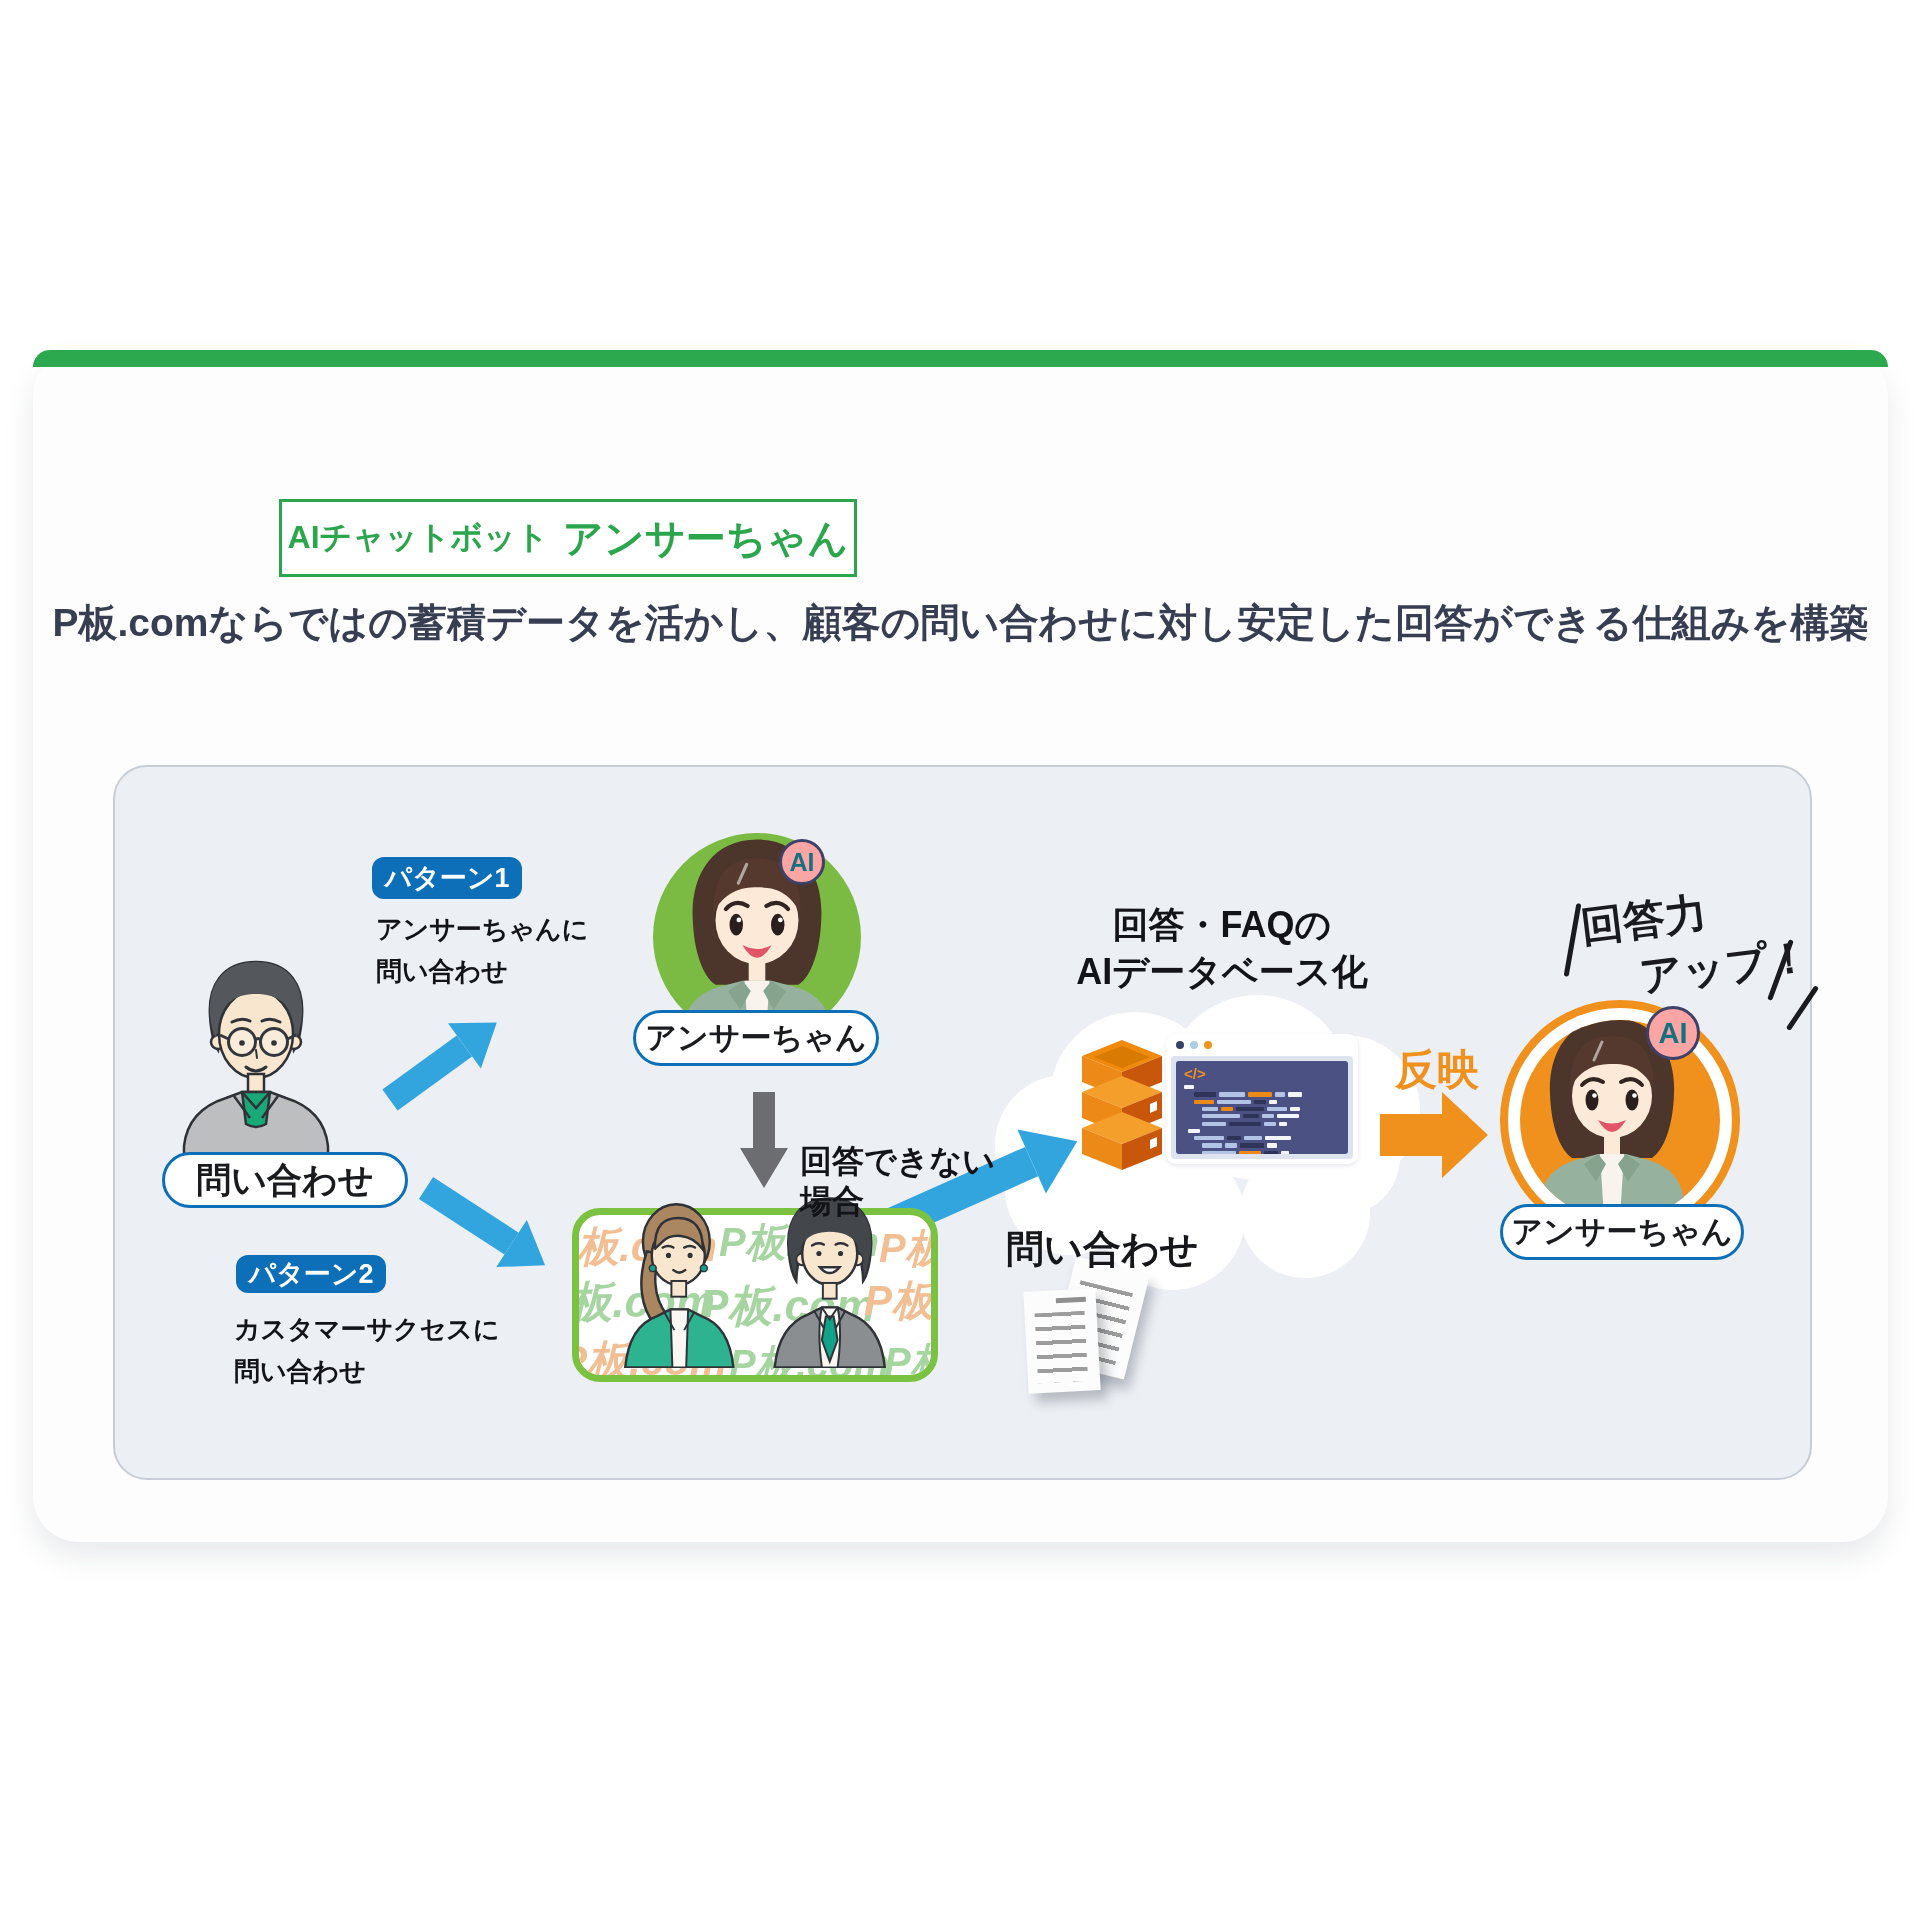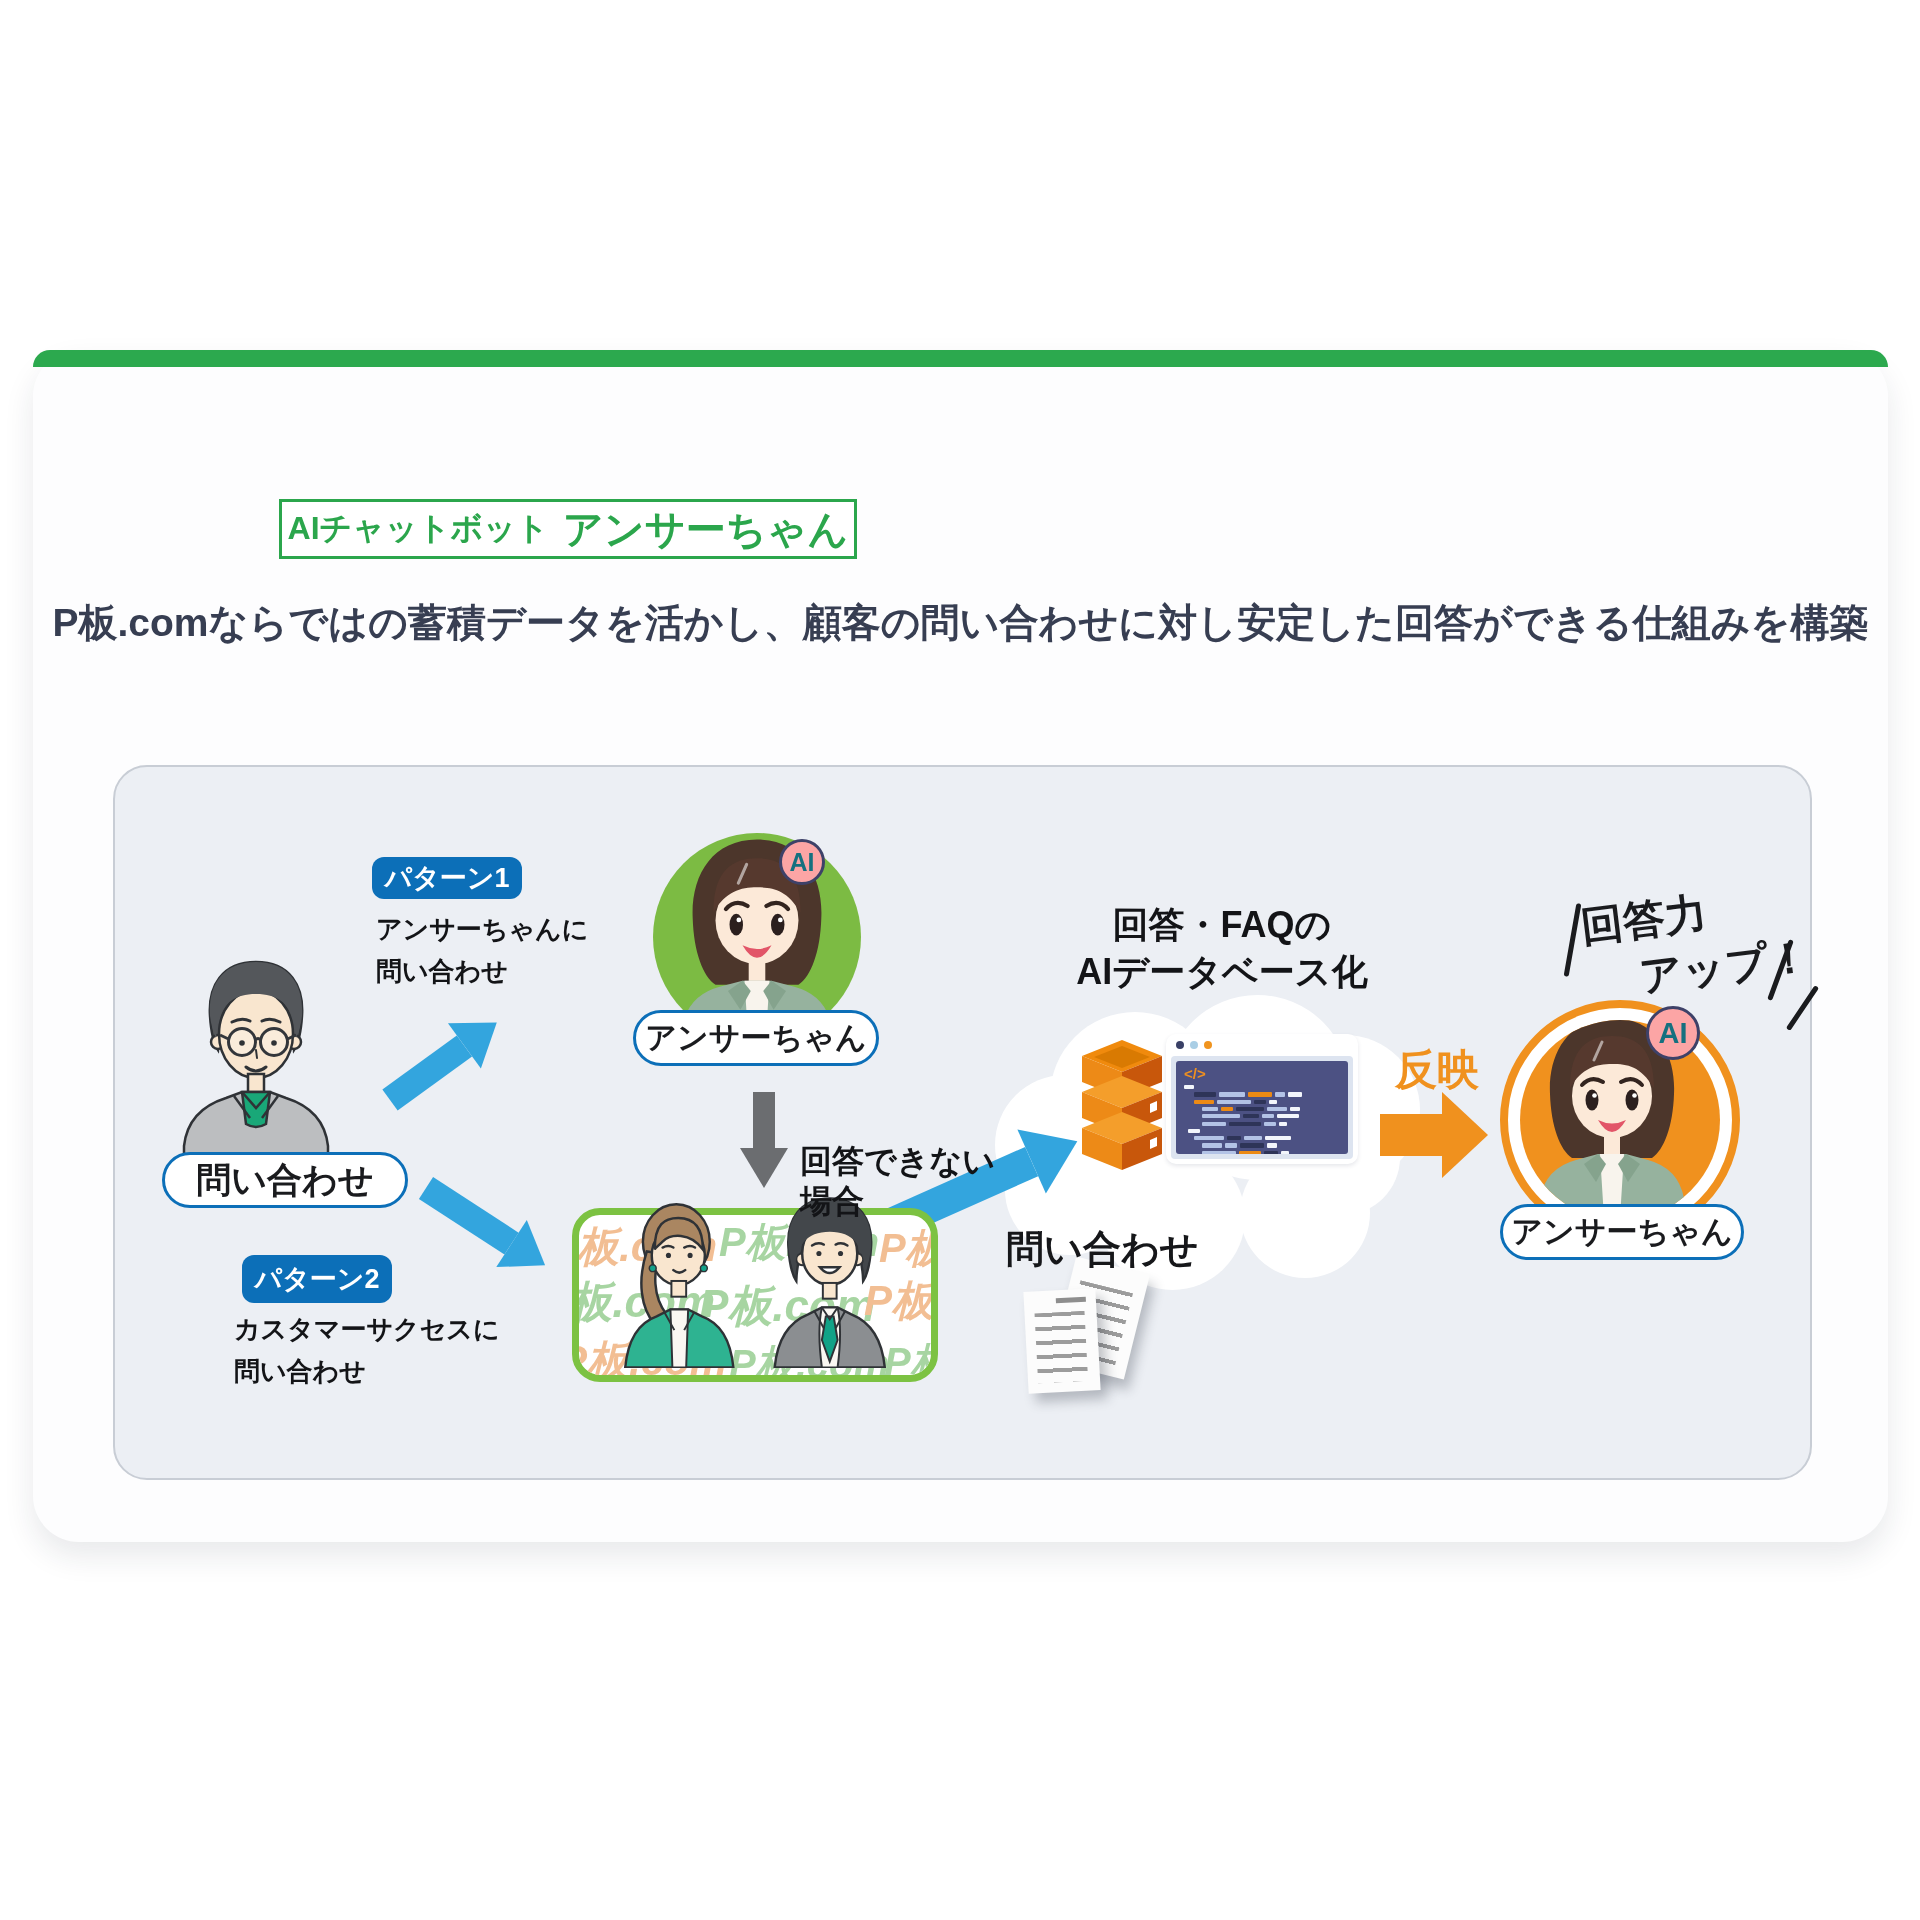--- a/index.html
+++ b/index.html
@@ -7,21 +7,21 @@
   body { font-family:"Liberation Sans","DejaVu Sans",sans-serif; color:#16171a; }
   #stage { position:relative; width:1920px; height:1920px; background:#ffffff; overflow:hidden; }
 
   
   .card { position:absolute; left:33px; top:350px; width:1855px; height:1192px;
           background:#fdfdfe; border-radius:46px; box-shadow:0 14px 30px rgba(30,40,60,.10); }
   .card-topbar { position:absolute; left:0; top:0; width:100%; height:17px;
           background:#2ca94e; border-radius:46px 46px 0 0; }
 
   
-  .hbadge { position:absolute; left:279px; top:499px; width:578px; height:60px;
+  .hbadge { position:absolute; left:279px; top:499px; width:578px; height:78px;
           border:3px solid #2ba64c; background:#fff; display:flex; align-items:center;
           justify-content:center; gap:14px; }
   .hbadge .small { font-size:32px; font-weight:800; color:#2ba64c; letter-spacing:0; }
   .hbadge .big   { font-size:40px; font-weight:800; color:#2ba64c; }
   .htitle { position:absolute; left:893px; top:494px; font-size:58px; font-weight:800;
           color:#2ba64c; letter-spacing:2px; white-space:nowrap; }
   .hsub { position:absolute; left:33px; top:596px; width:1855px; text-align:center;
           font-size:39px; font-weight:700; color:#373e52; letter-spacing:0; }
 
   
@@ -200,21 +200,21 @@
     <path d="M110,146 L94,168" stroke="#2f3236" stroke-width="2.5" fill="none"></path>
   </svg>
   <div class="pill lbl-user">問い合わせ</div>
 
   <div class="pbadge" style="left:372px; top:857px; width:150px; height:42px;">パターン1</div>
   <div class="cap" style="left:376px; top:908px;">
     <div>アンサーちゃんに</div>
     <div>問い合わせ</div>
   </div>
 
-  <div class="pbadge" style="left:242px; top:1255px; width:150px; height:48px;">パターン2</div>
+  <div class="pbadge" style="left:236px; top:1255px; width:150px; height:38px;">パターン2</div>
   <div class="cap" style="left:234px; top:1308px;">
     <div>カスタマーサクセスに</div>
     <div>問い合わせ</div>
   </div>
 
   <div class="barrow" style="left:390px; top:1100px; width:130px; transform:rotate(-36deg);">
     <span class="shaft" style="width:92px;"></span>
       <span class="head" style="left:92px;"></span>
   </div>
   <div class="barrow" style="left:426px; top:1188px; width:140px; transform:rotate(33deg);">

